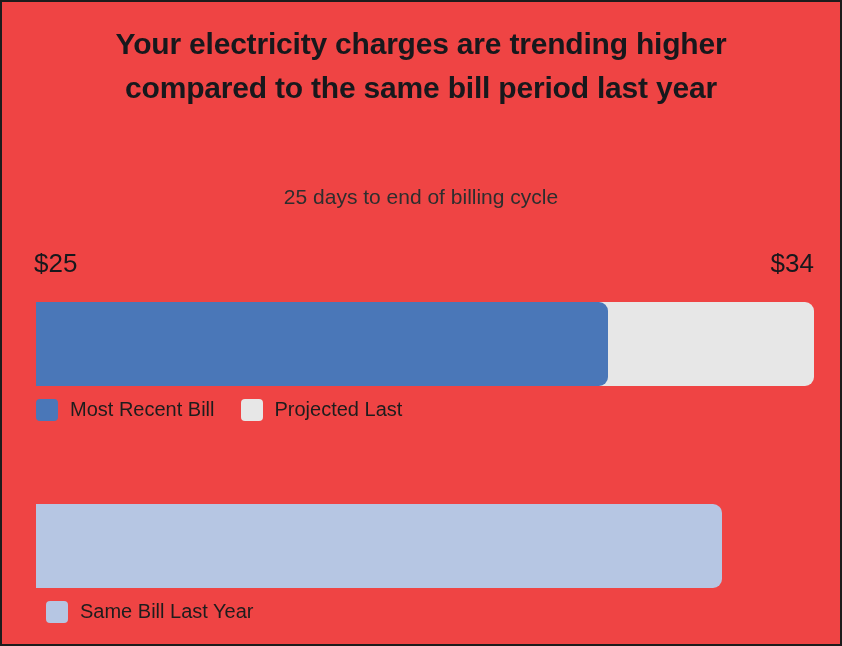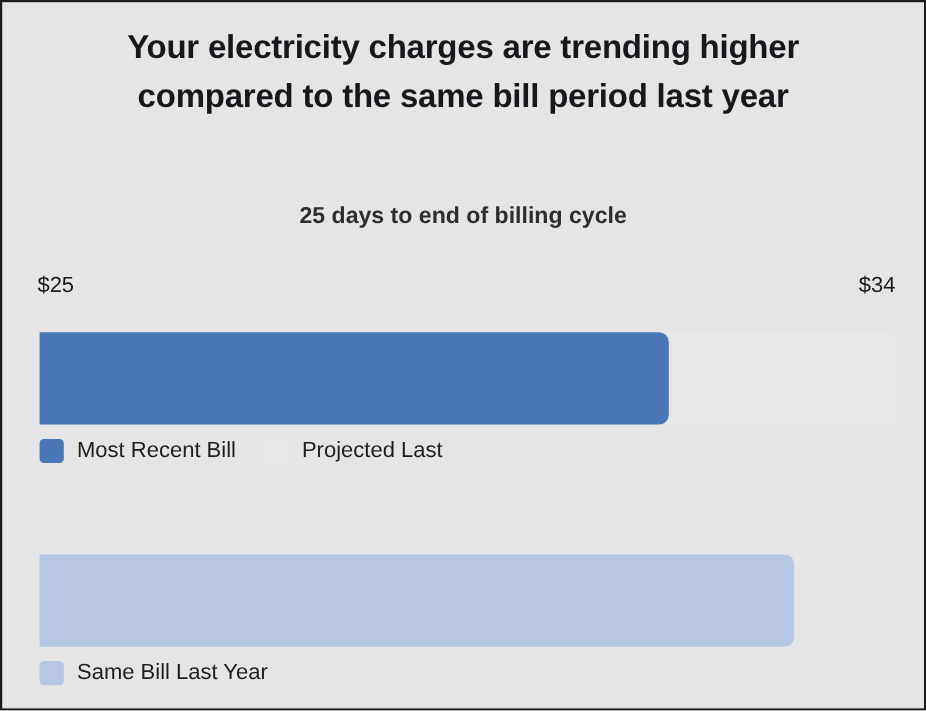--- a/index.html
+++ b/index.html
@@ -39,36 +39,36 @@
     color: #17181c;
     letter-spacing: -0.2px;
   }
   .subtitle {
     position: absolute;
     left: 40px;
     top: 183px;
     width: 758px;
     text-align: center;
     font-size: 21px;
-    font-weight: bold;
+    font-weight: normal;
     color: #2e2e2e;
   }
 
   
   .chart-group { position: absolute; left: 0; }
   #group-current { top: 244px; width: 838px; height: 176px; }
   #group-lastyear { top: 444px; width: 838px; height: 182px; }
 
   .value-row {
     position: relative;
     height: 44px;
   }
   .value-label {
     position: absolute;
-    font-size: 20px;
+    font-size: 26px;
     color: #17181c;
     font-weight: normal;
     top: 2px;
     white-space: nowrap;
   }
   .value-label.left  { left: 32px; }
   .value-label.right { }
 
   
   #label-projected { right: 26px; }
@@ -107,21 +107,21 @@
     border-radius: 0 9px 9px 0;
   }
 
   
   .legend {
     position: absolute;
     left: 34px;
     display: flex;
   }
   #legend-current  { top: 152px; }
-  #legend-lastyear { top: 154px; }
+  #legend-lastyear { top: 154px; margin-left: 10px; }
 
   .legend-item {
     display: flex;
     align-items: center;
     margin-right: 26px;
   }
   .legend-swatch {
     width: 22px;
     height: 22px;
     border-radius: 4px;
@@ -130,21 +130,21 @@
   }
   .legend-label {
     font-size: 20px;
     color: #1d1d1d;
     white-space: nowrap;
   }
 </style>
 </head>
 <body>
 
-<div id="canvas" style="border-color: rgb(28, 28, 28); background: #e5e5e5;">
+<div id="canvas" style="border-color: rgb(28, 28, 28); background: #ef4444;">
   <div class="inner">
 
     <div class="title">Your electricity charges are trending higher compared to the same bill period last year</div>
 
     <div class="subtitle">25 days to end of billing cycle</div>
 
     <div class="chart-group" id="group-current">
 
       <div class="value-row">
         <span class="value-label left" id="label-recent">$25</span>

